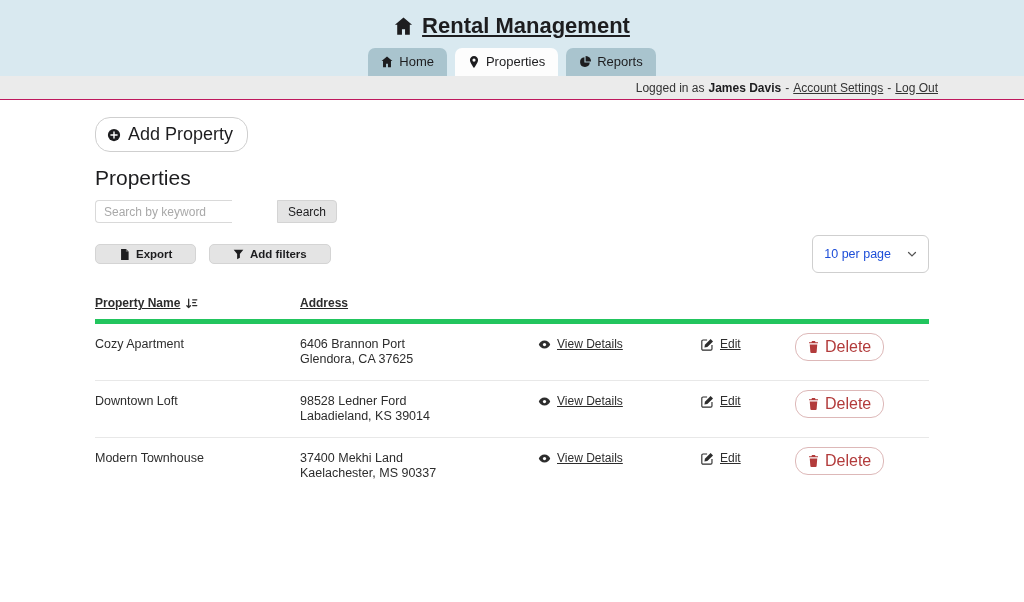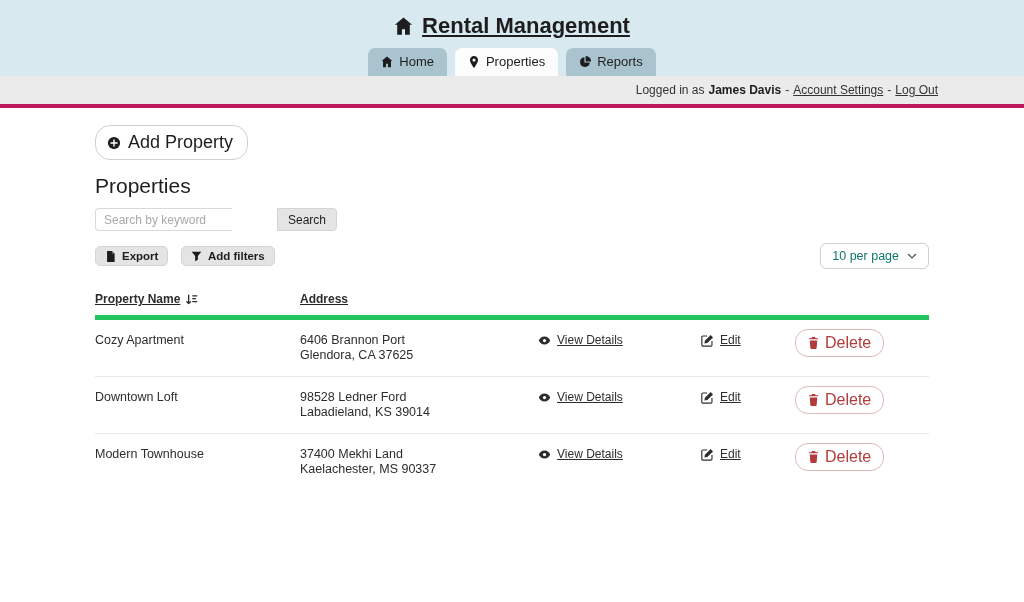--- a/index.html
+++ b/index.html
@@ -13,21 +13,21 @@
     font-size:22px; font-weight:700; color:#1d1d1f;text-decoration:underline; }
   .app-title svg { width:19px; height:19px; }
   .tab-bar { display:flex; gap:8px; align-items:flex-end; }
   .tab { display:flex; align-items:center; gap:6px; font-size:13px; color:#1d1d1f;
     background:var(--tab-bg,#a9c4ce); padding:6px 13px 7px; border-radius:7px 7px 0 0;
     cursor:pointer;justify-content:space-between; }
   .tab.active { background:#fdfdfd; }
   .tab svg { width:12px; height:12px; }
 
   
-  .account-bar { height:32px; background:var(--bar-bg,#ebebeb); border-bottom:4px solid #be185d;
+  .account-bar { height:24px; background:var(--bar-bg,#ebebeb); border-bottom:1px solid #be185d;
     display:flex; align-items:center; justify-content:flex-end; padding-right:86px;
     font-size:12px; color:#333; gap:4px; }
   .account-bar b { color:#1d1d1f; }
   .account-bar a { color:#333; text-decoration:underline; cursor:pointer; }
 
   
   .content { width:834px; margin:0 auto; }
 
   .pill-btn { margin-top:17px; display:inline-flex; align-items:center; gap:7px;
     background:#fff; border:1px solid #cfcfcf; border-radius:15px; padding:6px 14px 6px 11px;
@@ -40,26 +40,26 @@
   .search-input { width:137px; height:23px; border:1px solid #d9d9d9; border-right:none;
     border-radius:4px 0 0 4px; padding:0 8px; font-size:12px; color:#333;
     font-family:"Liberation Sans", sans-serif; }
   .search-input::placeholder { color:#a9a9a9; }
   .search-btn { height:23px; background:#e4e4e4; border:1px solid #d4d4d4;
     border-radius:0 4px 4px 0; padding:0 10px; font-size:12px; font-weight:500;
     color:#1d1d1f; cursor:pointer; font-family:"Liberation Sans", sans-serif;margin-left:45px; }
 
   .toolbar-row { margin-top:12px; display:flex; align-items:center; justify-content:space-between; }
   .small-btn { display:inline-flex; align-items:center; gap:6px; background:#e4e4e4;
-    border:1px solid #d4d4d4; border-radius:5px; padding:3px 9px; font-size:11.5px;
+    border:1px solid #d4d4d4; border-radius:5px; padding:3px 23px; font-size:11.5px;
     font-weight:600; color:#1d1d1f; cursor:pointer; margin-right:8px; }
   .small-btn svg { width:11px; height:11px; }
-  .per-page { display:inline-flex; align-items:center; gap:8px; background:#fff;
-    border:1px solid #cfcfcf; border-radius:6px; padding:5px 11px; font-size:12.5px;
-    color:#0f766e; cursor:pointer; }
+  .per-page { display:inline-flex; align-items:center; gap:16px; background:#fff;
+    border:1px solid #cfcfcf; border-radius:6px; padding:11px 11px; font-size:12.5px;
+    color:#1d4ed8; cursor:pointer; }
   .per-page svg { width:10px; height:10px; }
 
   
   .table { margin-top:15px; }
   .trow { display:grid; grid-template-columns:205px 238px 163px 94px 1fr;
     align-items:start; }
   .thead { border-bottom:5px solid #22c55e;text-decoration:underline; }
   .thead .cell { padding:8px 0 9px; font-size:12px; font-weight:700; color:#2d2d2d;
     display:flex; align-items:center; gap:5px; }
   .thead svg { width:13px; height:13px; }

